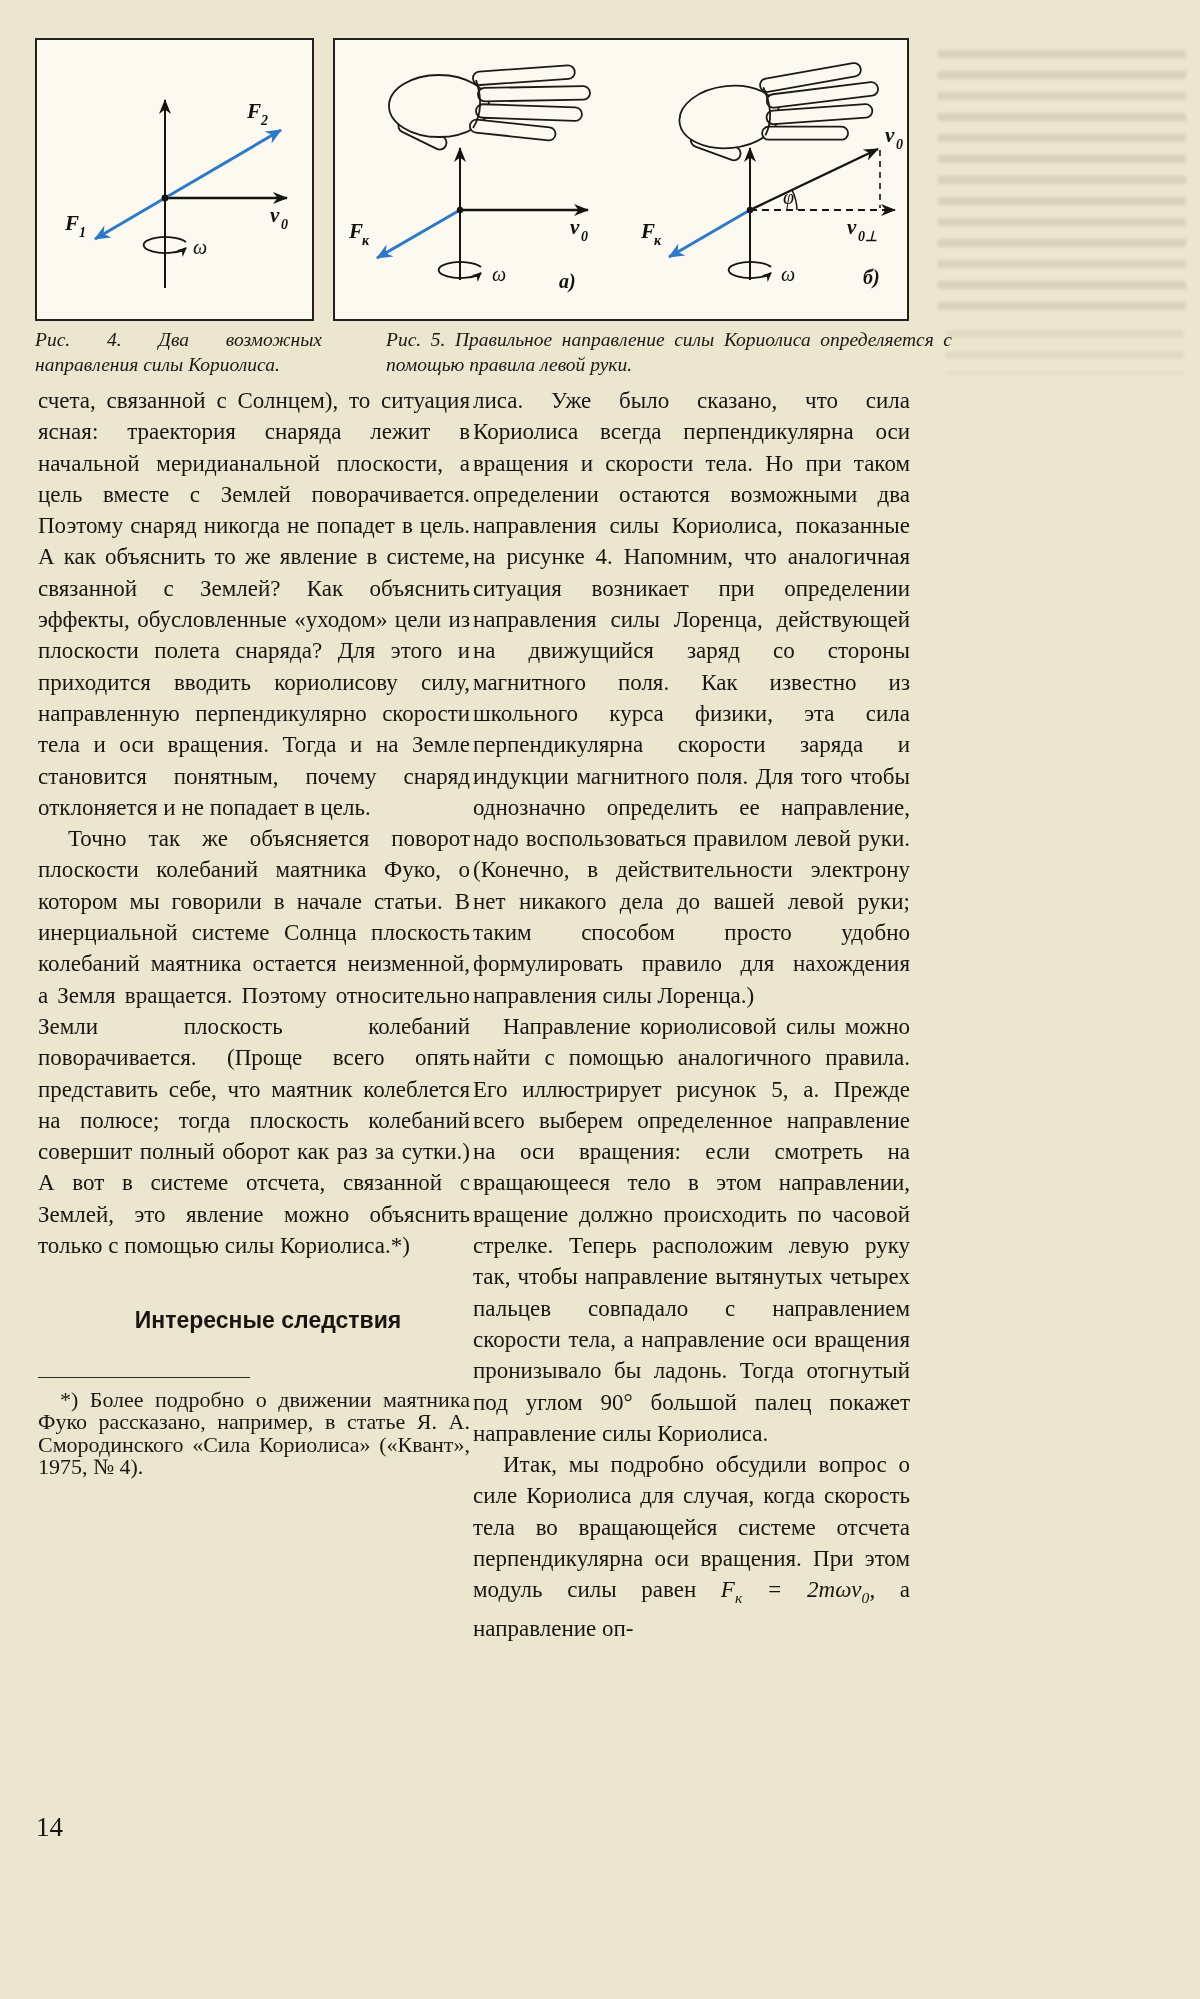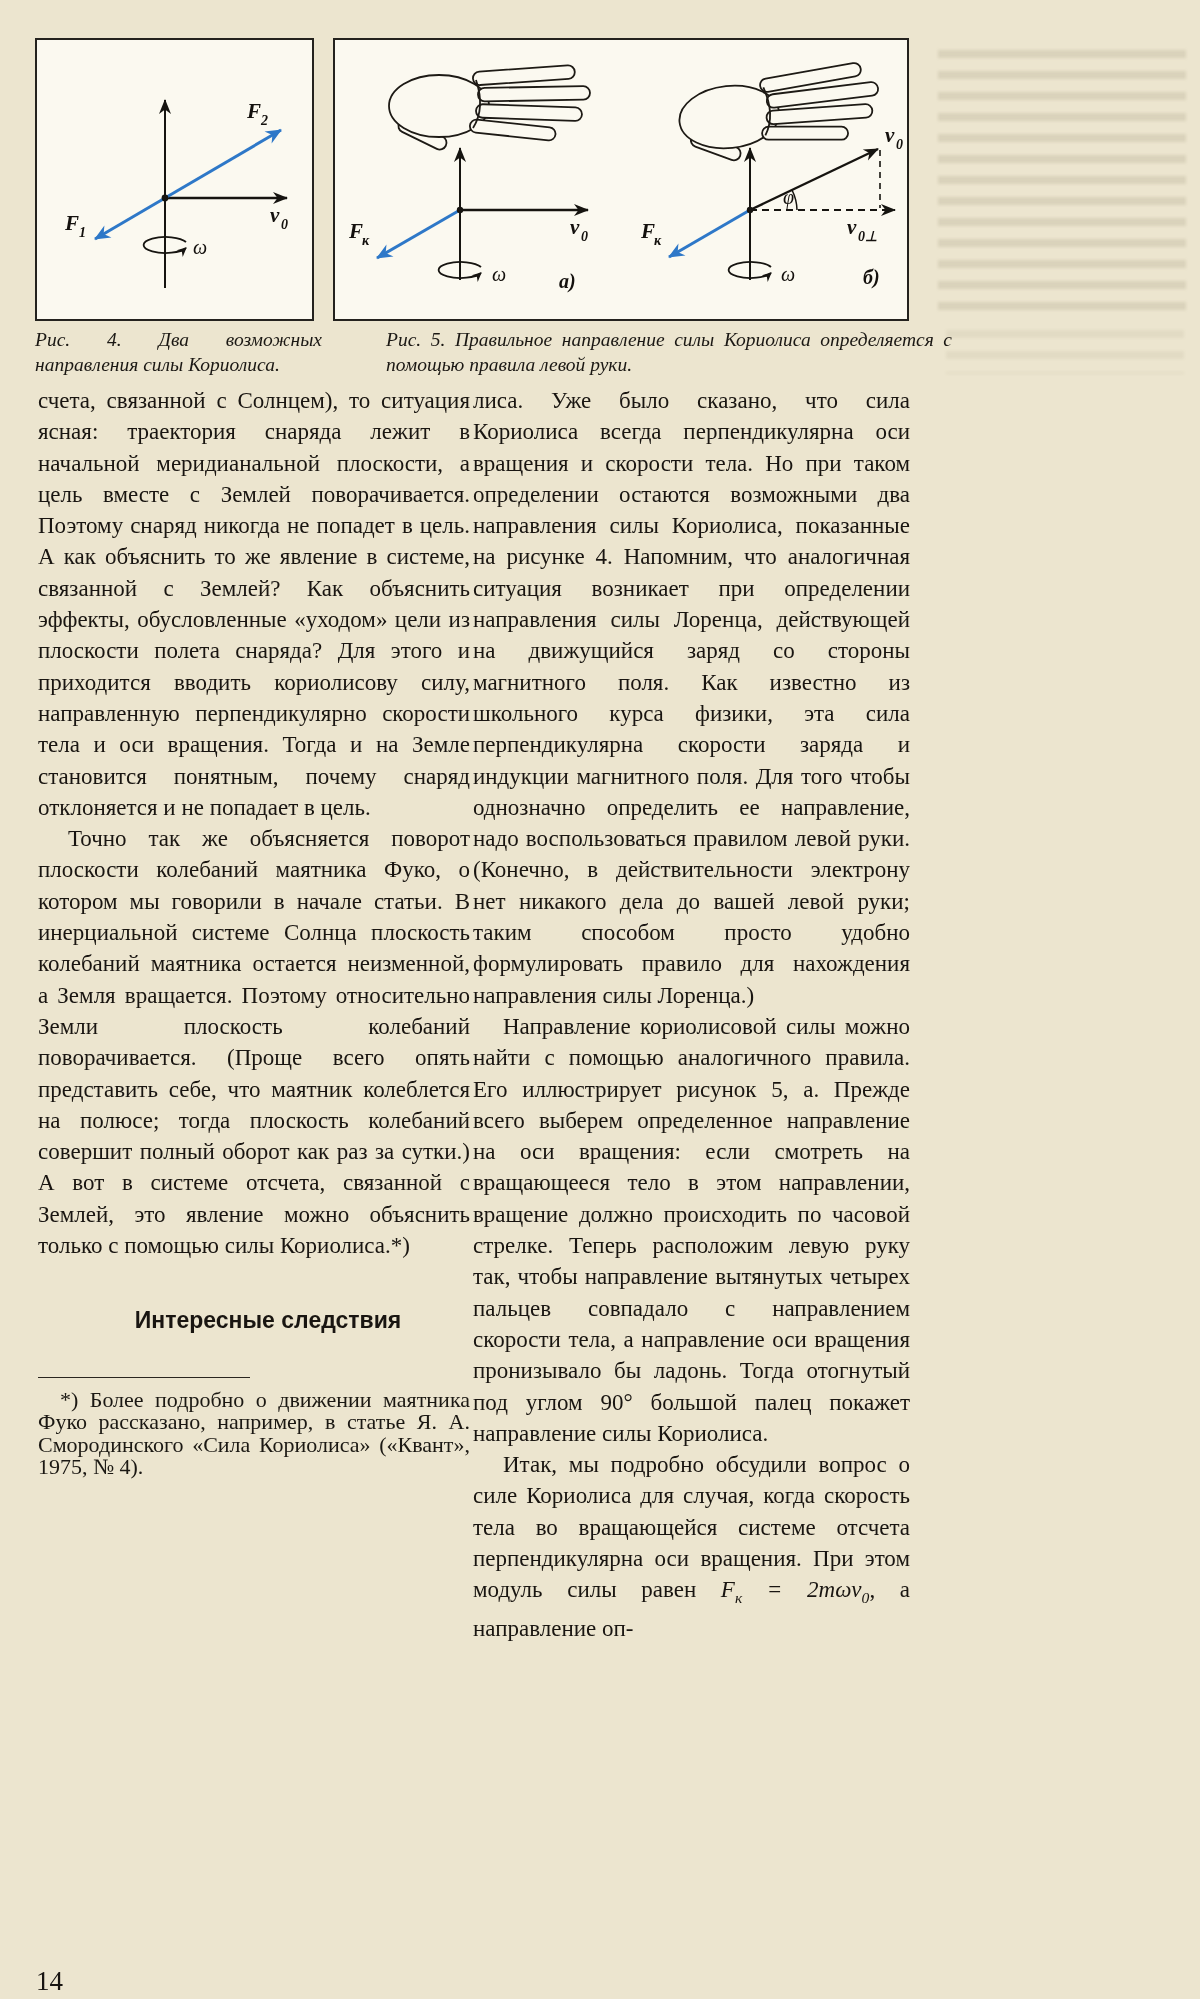--- a/index.html
+++ b/index.html
@@ -52,21 +52,21 @@
     position:relative;margin-top:30px;padding-top:12px;
     font-size:22px;line-height:22.5px;text-align:justify;
     text-indent:22px;color:#1b1813;
   }
   .footnote::before{
     content:"";position:absolute;left:0;top:0;width:212px;border-top:1.6px solid #2a2620;
   }
 
   
   .page-number{
-    position:absolute;left:36px;top:1966px;font-size:27px;color:#171411;
+    position:absolute;left:36px;top:1812px;font-size:27px;color:#171411;
   }
 
   
   .bleed{
     position:absolute;pointer-events:none;
     background:repeating-linear-gradient(180deg, rgba(116,106,74,0.15) 0 8px, rgba(0,0,0,0) 8px 21px);
     filter:blur(1.6px);
   }
   #bleed-top{left:938px;top:50px;width:248px;height:262px;}
   #bleed-mid{left:946px;top:330px;width:238px;height:44px;opacity:.55;}

